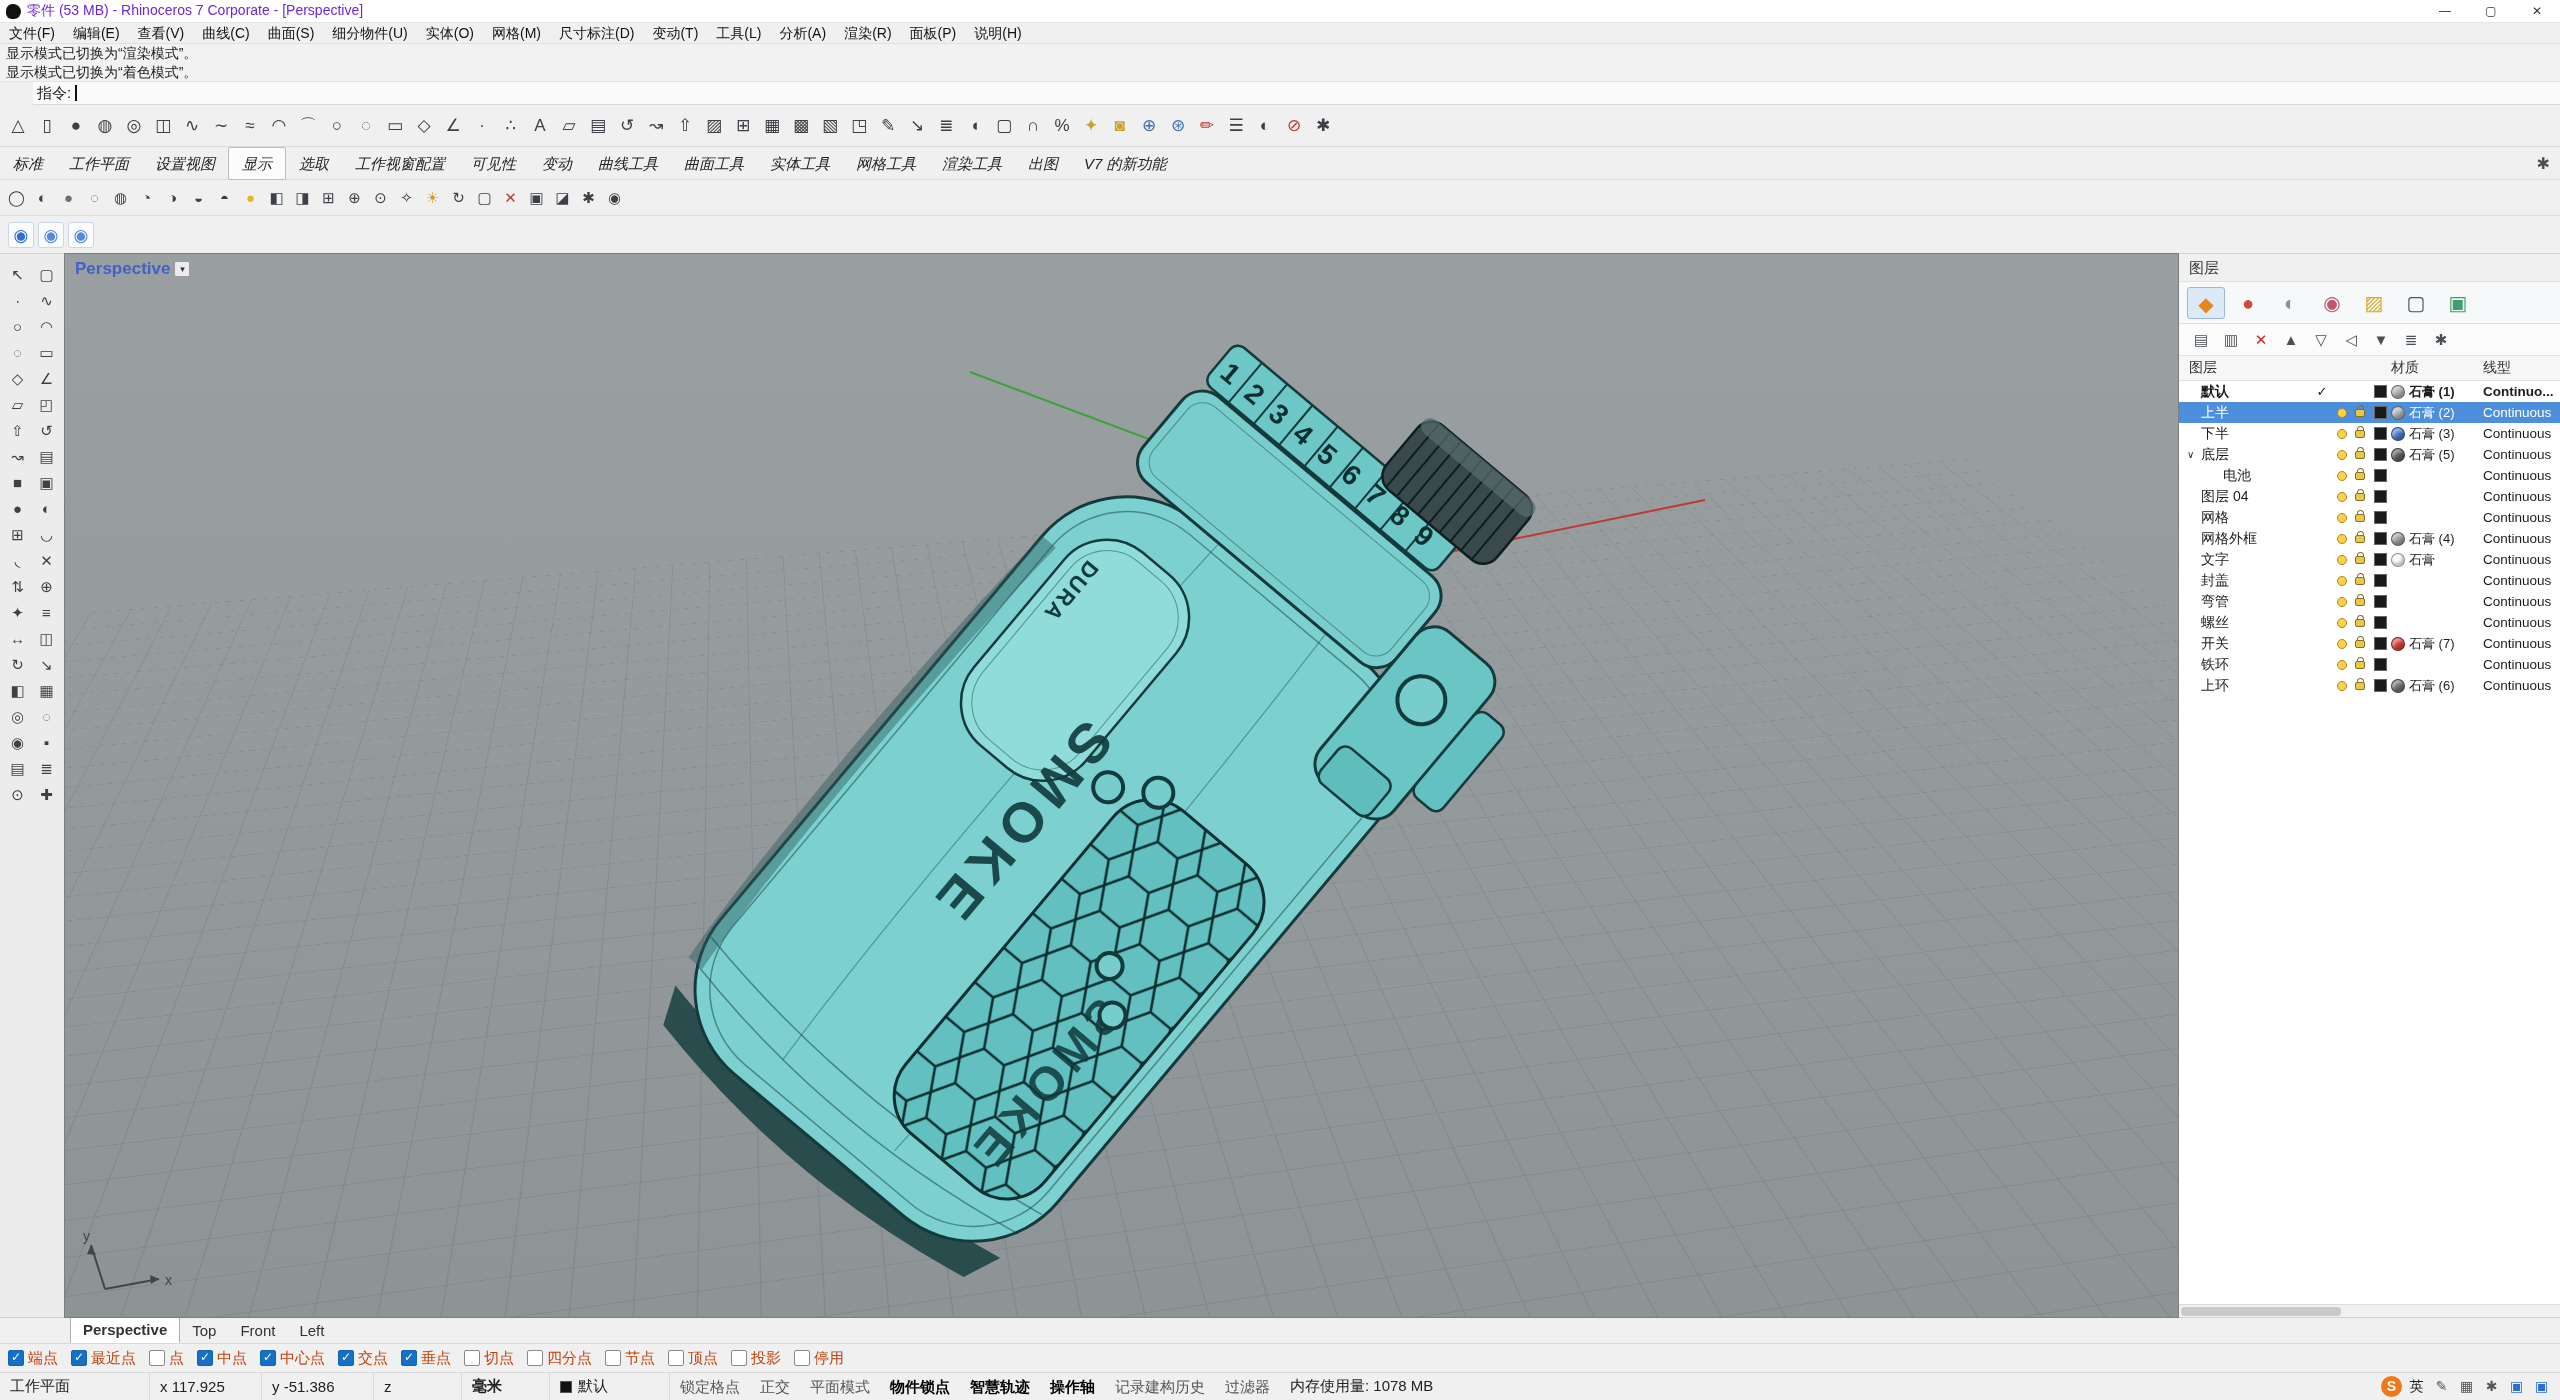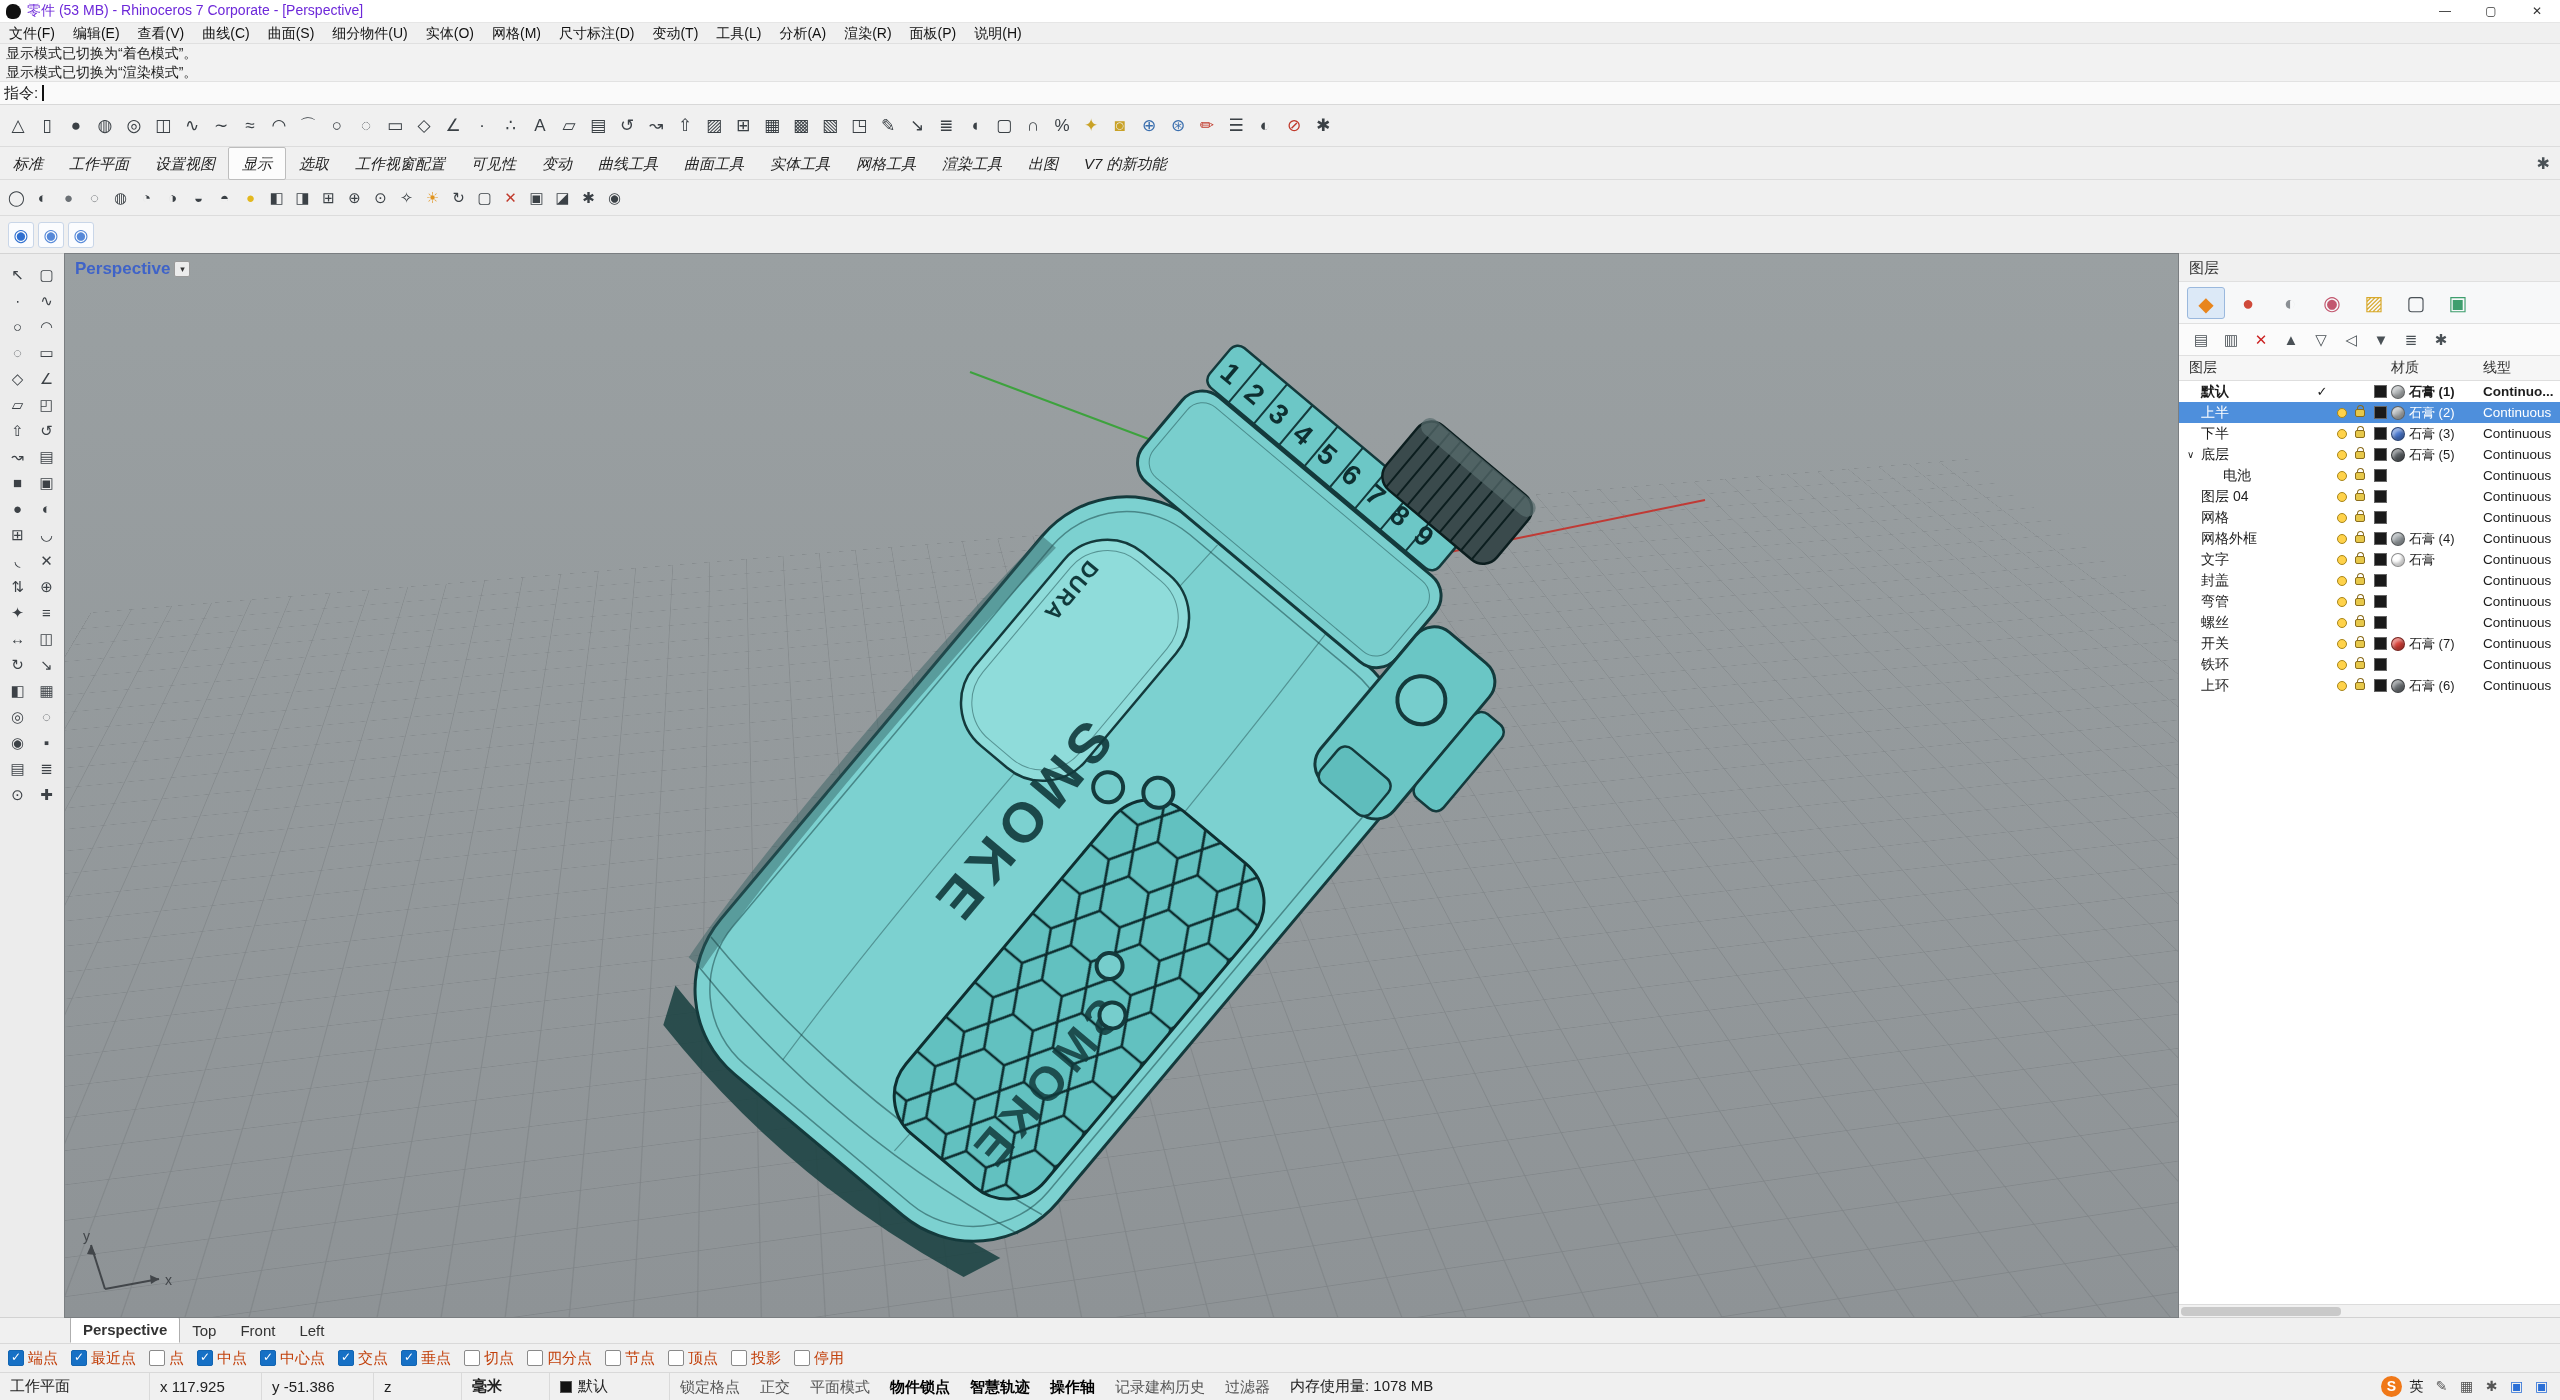--- a/index.html
+++ b/index.html
@@ -14,21 +14,21 @@
   .wbtns{margin-left:auto;display:flex;height:100%;}
   .wbtn{width:46px;text-align:center;line-height:23px;font-size:12px;color:#333;cursor:default;}
 
   
   .menubar{height:21px;background:#f0f0f0;display:flex;align-items:center;font-size:14px;border-bottom:1px solid #e0e0e0;}
   .menuitem{padding:0 9px;line-height:21px;color:#111;}
 
   
   .cmdhist{height:38px;background:#f2f2f2;font-size:14px;color:#222;padding-left:6px;border-bottom:1px solid #e2e2e2;}
   .histline{line-height:19px;white-space:nowrap;}
-  .cmdprompt{height:23px;background:#fafafa;font-size:15px;display:flex;align-items:center;padding-left:4px;border-bottom:1px solid #d8d8d8;}
+  .cmdprompt{height:23px;background:#fafafa;font-size:15px;display:flex;align-items:center;padding-left:4px;border-bottom:1px solid #d8d8d8;margin-left:33px;}
   .caret{width:2px;height:16px;background:#111;margin-left:4px;animation:blink 1s steps(1) infinite;}
   @keyframes blink{50%{opacity:0;}}
 
   
   .toolbar1{height:42px;background:#f0f0f0;display:flex;align-items:center;padding-left:4px;border-bottom:1px solid #dcdcdc;}
   .ticon{width:28px;height:28px;line-height:28px;text-align:center;font-size:17px;color:#3b4146;border-radius:3px;margin-right:1px;}
   .tabbar{height:33px;background:#f0f0f0;display:flex;align-items:center;border-bottom:1px solid #dcdcdc;font-style:italic;}
   .tabs{display:flex;align-items:center;height:100%;}
   .ttab{padding:0 13px;line-height:31px;font-size:15px;color:#222;}
   .ttab.active{background:#fcfcfc;border:1px solid #bdbdbd;border-radius:2px;}
@@ -148,22 +148,22 @@
       <span class="menuitem">尺寸标注(D)</span>
       <span class="menuitem">变动(T)</span>
       <span class="menuitem">工具(L)</span>
       <span class="menuitem">分析(A)</span>
       <span class="menuitem">渲染(R)</span>
       <span class="menuitem">面板(P)</span>
       <span class="menuitem">说明(H)</span>
     </div>
 
   <div class="cmdhist">
+    <div class="histline">显示模式已切换为“渲染模式”。</div>
     <div class="histline">显示模式已切换为“着色模式”。</div>
-    <div class="histline">显示模式已切换为“渲染模式”。</div>
   </div>
   <div class="cmdprompt">
     <span>指令:</span>
     <span class="caret"></span>
   </div>
 
   <div class="toolbar1">
 
   <span class="ticon" title="cone-icon">△</span>
       <span class="ticon" title="cylinder-icon">▯</span>

